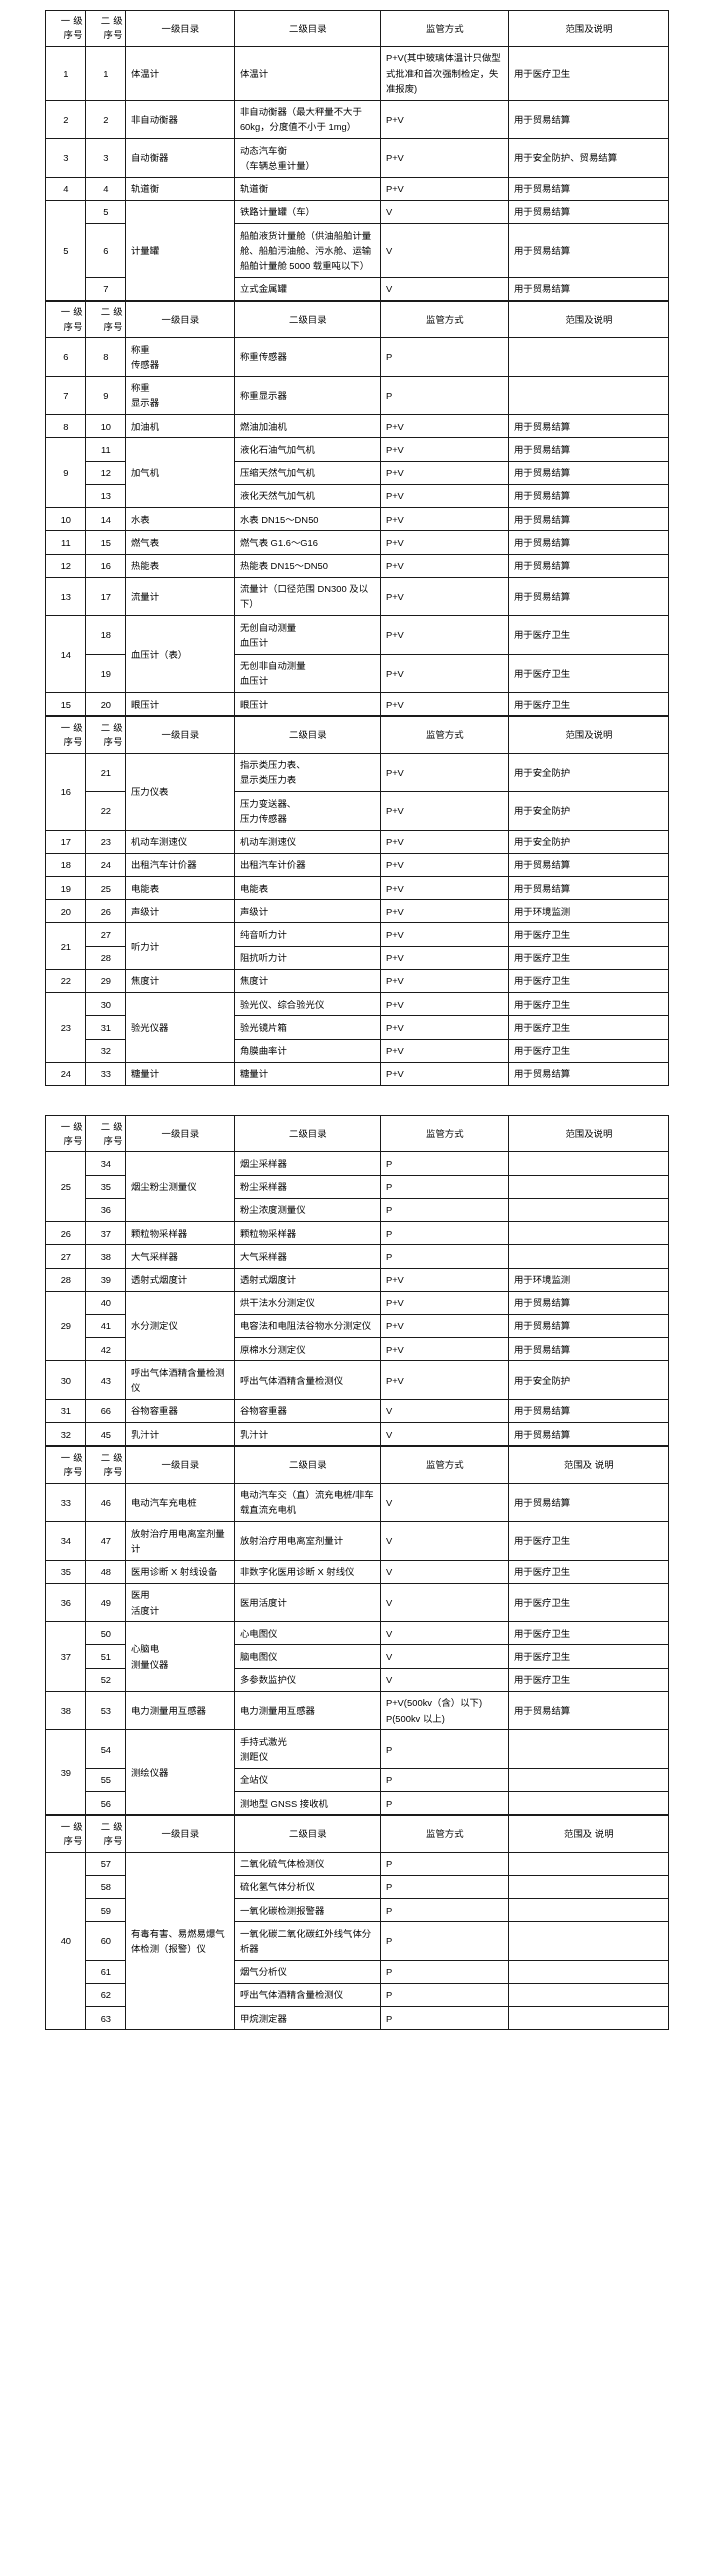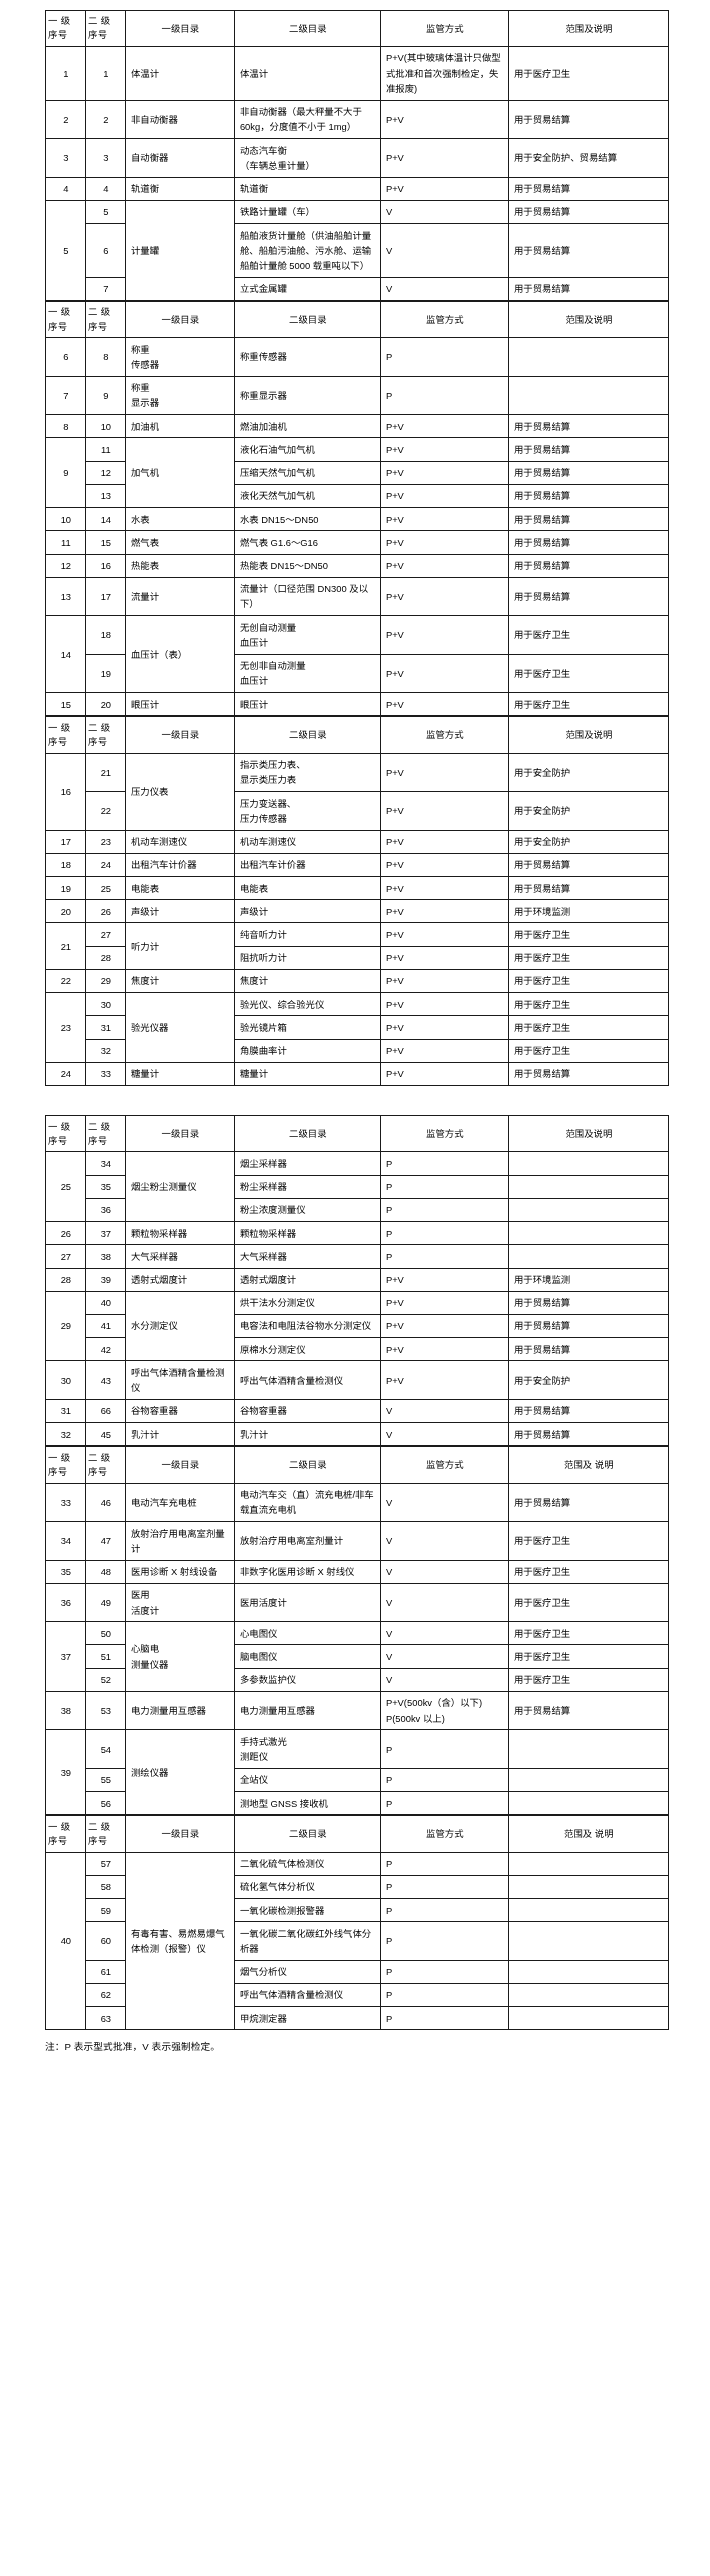--- a/index.html
+++ b/index.html
@@ -39,21 +39,21 @@
   col.c6{width:160px;}
 
   td.num{text-align:center;font-size:9.7px;}
   td.hdr{
     text-align:center;
     font-size:9.4px;
     padding-top:6.3px;
     padding-bottom:6.3px;
   }
   td.hdr.seq{
-    text-align:left;
+    text-align:right;
     line-height:1.5;
     padding-left:2.1px;padding-right:2.1px;
     letter-spacing:0.3px;
   }
   .gap{height:29px;}
   .note{
     margin-top:8.3px;
     font-size:9.7px;
     line-height:1.7;
     letter-spacing:0.1px;
@@ -660,15 +660,14 @@
           </tr>
           <tr>
             <td class="num">63</td>
             <td style="white-space: pre-line;">甲烷测定器</td>
             <td style="white-space: pre-line;">P</td>
             <td style="white-space: pre-line;"></td>
           </tr>
         </tbody>
       </table>
     </div>
-  <div class="note">注：P 表示型式批准，V 表示强制检定。</div>
 </div>
 
 
 </body></html>

